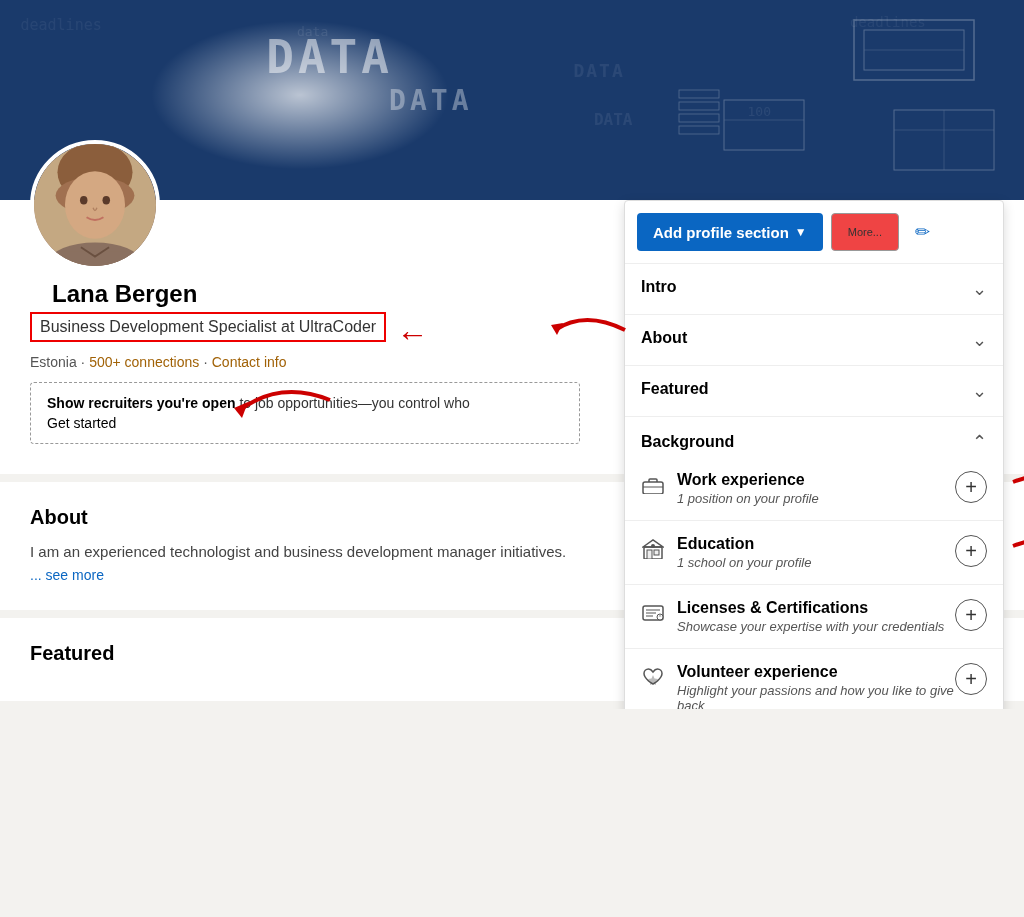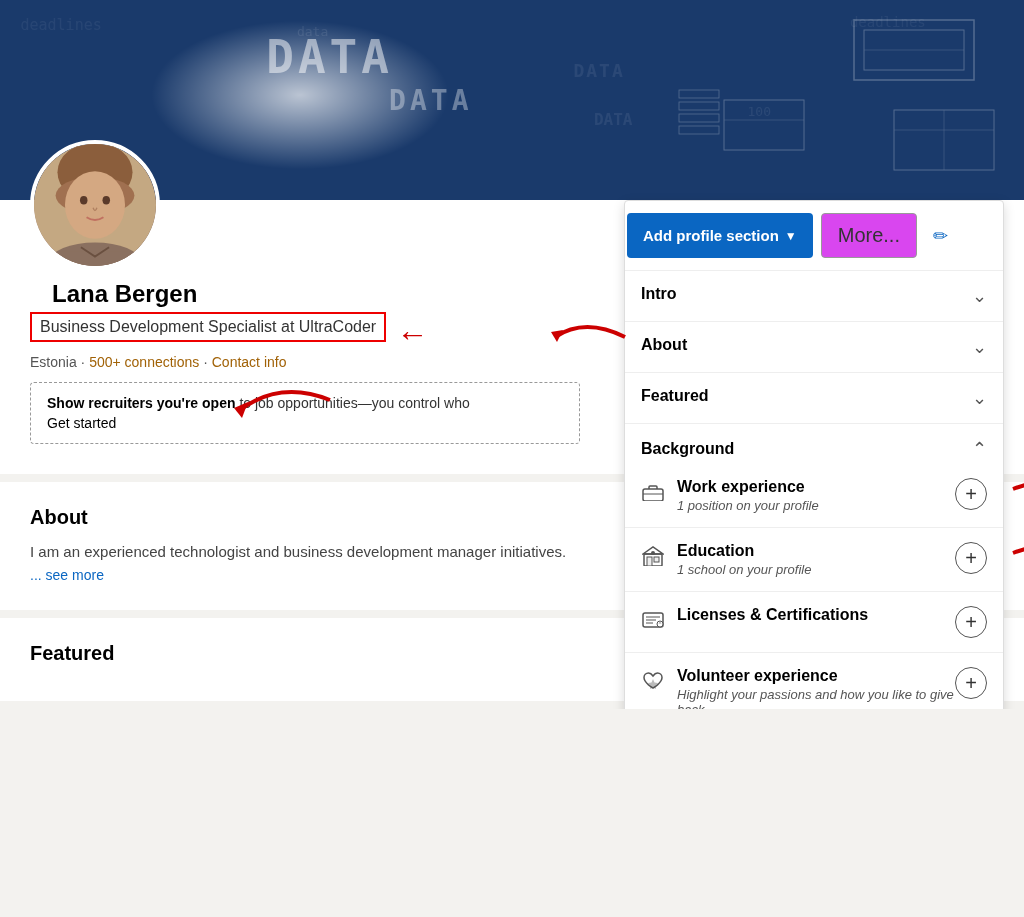--- a/index.html
+++ b/index.html
@@ -135,45 +135,45 @@
       background: #fff;
       border: 1px solid #ddd;
       border-radius: 4px;
       box-shadow: 0 4px 12px rgba(0,0,0,0.15);
       z-index: 10;
     }
 
     .panel-header {
       display: flex;
       gap: 8px;
-      padding: 12px 2px;
+      padding: 12px 12px;
       border-bottom: 1px solid #eee;
     }
 
     .add-section-btn {
       background: #0a66c2;
       color: #fff;
       border: none;
       padding: 10px 16px;
       font-size: 15px;
       font-weight: 600;
       border-radius: 4px;
       cursor: pointer;
       display: flex;
       align-items: center;
       gap: 6px;
     }
     .add-section-btn .chevron { font-size: 12px; }
 
     .more-btn {
-      background: #d946ef;
+      background: #ef4444;
       color: #333;
       border: 1px solid #999;
       padding: 10px 16px;
-      font-size: 20px;
+      font-size: 11px;
       font-weight: 500;
       border-radius: 4px;
       cursor: pointer;
     }
 
     .edit-btn {
       background: none;
       border: none;
       cursor: pointer;
       padding: 8px;
@@ -473,20 +473,21 @@
               <rect x="1" y="2" width="20" height="14" rx="2" fill="none" stroke="#555" stroke-width="1.5"></rect>
               <line x1="4" y1="6" x2="18" y2="6" stroke="#555" stroke-width="1"></line>
               <line x1="4" y1="9" x2="14" y2="9" stroke="#555" stroke-width="1"></line>
               <line x1="4" y1="12" x2="11" y2="12" stroke="#555" stroke-width="1"></line>
               <circle cx="18" cy="13" r="3" fill="white" stroke="#555" stroke-width="1"></circle>
               <polygon points="18,11 19.5,13 18,12 16.5,13" fill="#555"></polygon>
             </svg>
           </div>
           <div>
             <div class="menu-item-label">Licenses &amp; Certifications</div>
+            <div class="menu-item-sub">Showcase your expertise with your credentials</div>
           </div>
         </div>
         <button class="menu-add-btn">+</button>
       </div>
 
       <div class="menu-item">
         <div class="menu-item-left">
           <div class="menu-icon">
             <svg width="22" height="20" viewBox="0 0 22 20">
               <path d="M11,17 C11,17 2,12 2,6.5 C2,4 4,2 6.5,2 C8.5,2 10,3.5 11,5 C12,3.5 13.5,2 15.5,2 C18,2 20,4 20,6.5 C20,12 11,17 11,17Z" fill="none" stroke="#555" stroke-width="1.5"></path>

